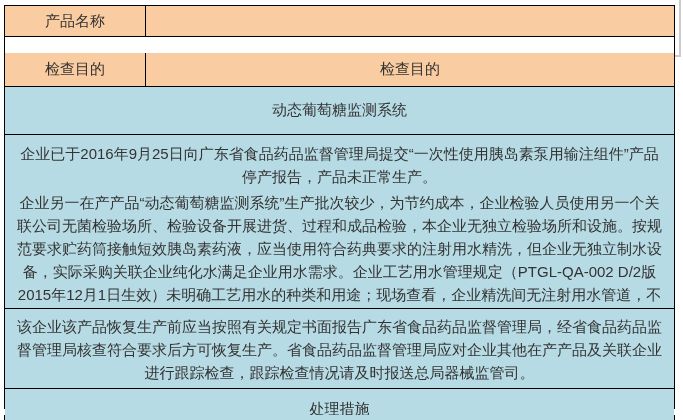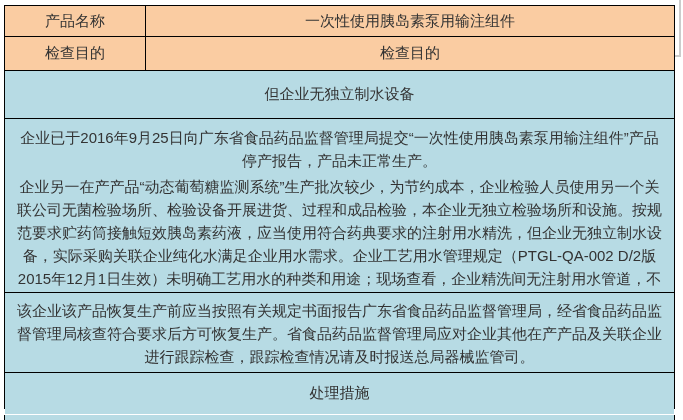--- a/index.html
+++ b/index.html
@@ -38,21 +38,21 @@
     border-right:1.5px solid var(--border);
     display:flex;align-items:center;justify-content:center;
     text-align:center;
   }
   .kv .value-cell{
     flex:1 1 auto;
     display:flex;align-items:center;justify-content:center;
     text-align:center;
   }
   .row-product{height:31px;}
-  .row-purpose{height:34px;}
+  .row-purpose{height:34px;margin-top:16px;}
   .section-header{
     background:var(--blue);
     display:flex;align-items:center;justify-content:center;
     text-align:center;
   }
   .section-header.h1{height:48px;}
   .section-header.h2{height:41px;}
   .section-body{
     background:var(--blue);
     line-height:23px;
@@ -81,30 +81,29 @@
     background:transparent;
   }
 </style>
 </head>
 <body>
 
 <div class="doc-table">
 
   <div class="row kv row-product">
     <div class="label-cell">产品名称</div>
-    <div class="value-cell">一次性使用胰岛素泵用输注组件</div>
   </div>
 
   <div class="row kv row-purpose">
     <div class="label-cell">检查目的</div>
     <div class="value-cell">检查目的</div>
   </div>
 
   <div class="row section-header h1">
-    <span>但企业无独立制水设备</span>
+    <span>动态葡萄糖监测系统</span>
   </div>
 
   <div class="row section-body b1" style="display:block;">
     <p>企业已于2016年9月25日向广东省食品药品监督管理局提交“一次性使用胰岛素泵用输注组件”产品停产报告，产品未正常生产。</p>
     <p>企业另一在产产品“动态葡萄糖监测系统”生产批次较少，为节约成本，企业检验人员使用另一个关联公司无菌检验场所、检验设备开展进货、过程和成品检验，本企业无独立检验场所和设施。按规范要求贮药筒接触短效胰岛素药液，应当使用符合药典要求的注射用水精洗，但企业无独立制水设备，实际采购关联企业纯化水满足企业用水需求。企业工艺用水管理规定（PTGL-QA-002 D/2版2015年12月1日生效）未明确工艺用水的种类和用途；现场查看，企业精洗间无注射用水管道，不具备使用注射用水清洗部件的条件。</p>
   </div>
 
   <div class="row section-body b2" style="display:block;">
     <p>该企业该产品恢复生产前应当按照有关规定书面报告广东省食品药品监督管理局，经省食品药品监督管理局核查符合要求后方可恢复生产。省食品药品监督管理局应对企业其他在产产品及关联企业进行跟踪检查，跟踪检查情况请及时报送总局器械监管司。</p>
   </div>

